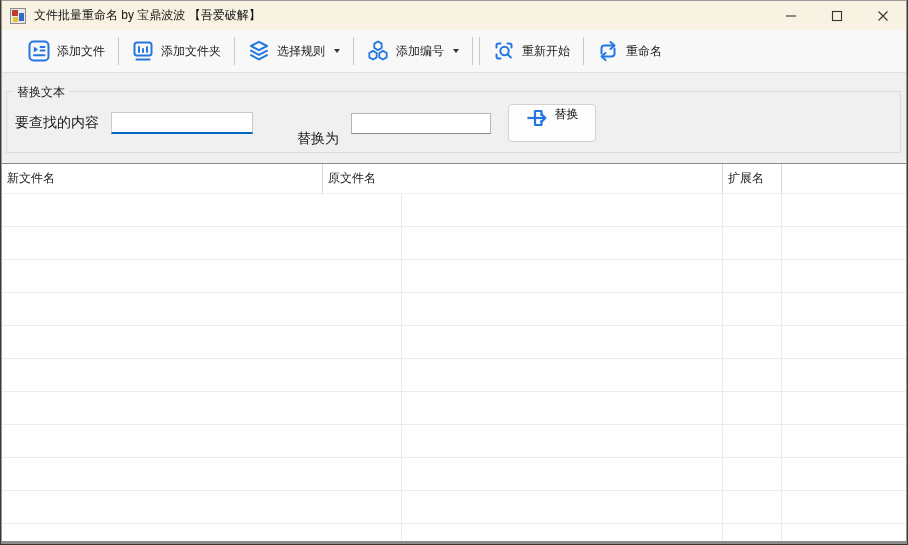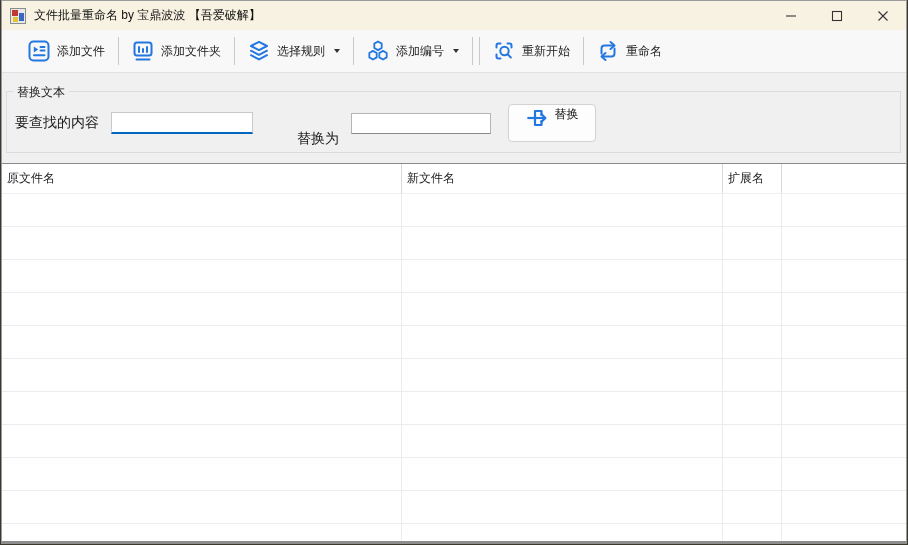--- a/index.html
+++ b/index.html
@@ -189,22 +189,22 @@
               </svg>
             </span>
             <span>替换</span>
           </button>
         </div>
       </div>
     </div>
 
     <div class="table">
       <div class="thead" id="thead">
+          <div class="hcell c1">新文件名</div>
           <div class="hcell c0">原文件名</div>
-          <div class="hcell c1">新文件名</div>
           <div class="hcell c2">扩展名</div>
           <div class="hcell c3"></div>
         </div>
       <div id="tbody">
           <div class="row">
             <div class="cell c0"></div>
             <div class="cell c1"></div>
             <div class="cell c2"></div>
             <div class="cell c3"></div>
           </div>

